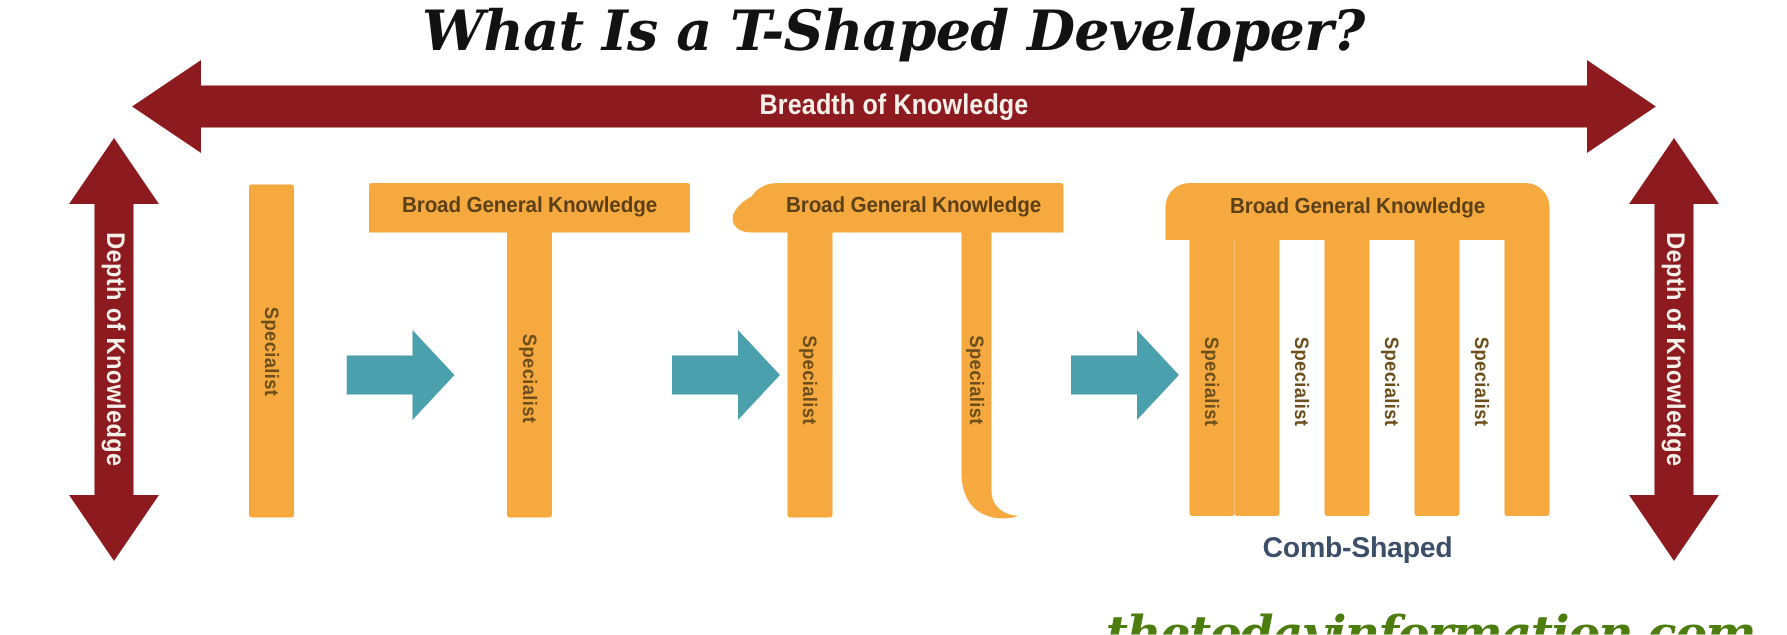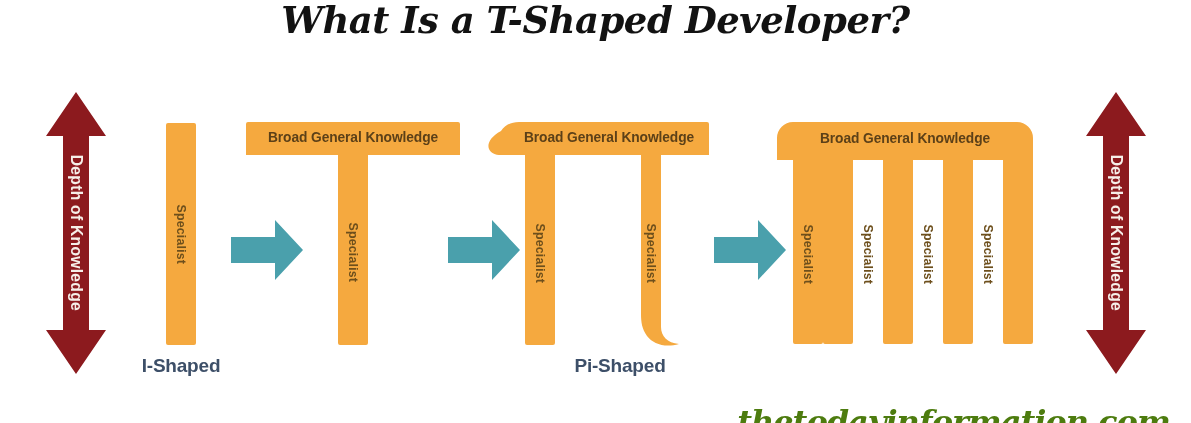--- a/index.html
+++ b/index.html
@@ -120,20 +120,26 @@
     margin-top:44px;
   }
 </style>
 </head>
 <body>
 
 <div id="stage">
 
   <div class="title">What Is a T-Shaped Developer?</div>
 
+  <div class="h-arrow">
+    <svg width="1016" height="62" viewBox="0 0 1016 62" xmlns="http://www.w3.org/2000/svg">
+      <path d="M0,31 L46,0 L46,17 L970,17 L970,0 L1016,31 L970,62 L970,45 L46,45 L46,62 Z" fill="#8c1a1e"></path>
+    </svg>
+    <div class="h-arrow-label">Breadth of Knowledge</div>
+  </div>
 
   <div class="v-arrow left">
     <svg width="60" height="282" viewBox="0 0 60 282" xmlns="http://www.w3.org/2000/svg">
       <path d="M30,0 L60,44 L43,44 L43,238 L60,238 L30,282 L0,238 L17,238 L17,44 L0,44 Z" fill="#8c1a1e"></path>
     </svg>
     <div class="v-arrow-label">
       <span>Depth of Knowledge</span>
     </div>
   </div>
 
@@ -145,21 +151,20 @@
       <span>Depth of Knowledge</span>
     </div>
   </div>
 
   <div class="fig" style="left:166px;top:123px;">
     <svg width="30" height="222" viewBox="0 0 30 222" xmlns="http://www.w3.org/2000/svg">
       <rect x="0" y="0" width="30" height="222" rx="2" fill="#f5a93f"></rect>
     </svg>
     <div class="spec" style="left:0;top:0;width:30px;height:222px;display:flex;align-items:center;justify-content:center;">Specialist</div>
   </div>
-  <div class="shape-label" style="left:106px;top:355px;width:150px;">I-Shaped</div>
 
   <div class="t-arrow" style="left:231px;top:220px;">
     <svg width="72" height="60" viewBox="0 0 72 60" xmlns="http://www.w3.org/2000/svg">
       <path d="M0,17 L44,17 L44,0 L72,30 L44,60 L44,43 L0,43 Z" fill="#4aa0ac"></path>
     </svg>
   </div>
 
   <div class="fig" style="left:246px;top:122px;">
     <svg width="214" height="223" viewBox="0 0 214 223" xmlns="http://www.w3.org/2000/svg">
       <path d="M2,0 L212,0 A2,2 0 0 1 214,2 L214,33 L122,33 L122,221 A2,2 0 0 1 120,223
@@ -183,21 +188,20 @@
                C174,214 180,221 192,222
                C178,226 166,222 160,214
                C155,207 154,200 154,192 L154,33
                L68,33 L68,221 A2,2 0 0 1 66,223 L40,223 A2,2 0 0 1 38,221 L38,33
                L14,33 C8,33 4,31 2,27 C0,22 3,15 14,9 Z" fill="#f5a93f"></path>
     </svg>
     <div class="bgk" style="left:22px;top:7px;width:200px;">Broad General Knowledge</div>
     <div class="spec" style="left:38px;top:42px;width:30px;height:178px;display:flex;align-items:center;justify-content:center;">Specialist</div>
     <div class="spec" style="left:154px;top:42px;width:20px;height:178px;display:flex;align-items:center;justify-content:center;">Specialist</div>
   </div>
-  <div class="shape-label" style="left:545px;top:355px;width:150px;">Pi-Shaped</div>
 
   <div class="t-arrow" style="left:714px;top:220px;">
     <svg width="72" height="60" viewBox="0 0 72 60" xmlns="http://www.w3.org/2000/svg">
       <path d="M0,17 L44,17 L44,0 L72,30 L44,60 L44,43 L0,43 Z" fill="#4aa0ac"></path>
     </svg>
   </div>
 
   <div class="fig" style="left:777px;top:122px;">
     <svg width="256" height="222" viewBox="0 0 256 222" xmlns="http://www.w3.org/2000/svg">
       <path d="M16,0 L240,0 A16,16 0 0 1 256,16 L256,220 A2,2 0 0 1 254,222
@@ -207,16 +211,17 @@
                A2,2 0 0 1 74,222 L48,222 A2,2 0 0 1 46,220 L46,38 L16,38
                L0,38 L0,16 A16,16 0 0 1 16,0 Z" fill="#f5a93f"></path>
       <path d="M0,38 L46,38 L46,220 A2,2 0 0 1 44,222 L18,222 A2,2 0 0 1 16,220 L16,38 L0,38 Z" fill="#f5a93f"></path>
     </svg>
     <div class="bgk" style="left:22px;top:8px;width:212px;">Broad General Knowledge</div>
     <div class="spec" style="left:16px;top:46px;width:30px;height:172px;display:flex;align-items:center;justify-content:center;">Specialist</div>
     <div class="spec" style="left:76px;top:46px;width:30px;height:172px;display:flex;align-items:center;justify-content:center;">Specialist</div>
     <div class="spec" style="left:136px;top:46px;width:30px;height:172px;display:flex;align-items:center;justify-content:center;">Specialist</div>
     <div class="spec" style="left:196px;top:46px;width:30px;height:172px;display:flex;align-items:center;justify-content:center;">Specialist</div>
   </div>
+  <div class="shape-label" style="left:830px;top:355px;width:150px;">Comb-Shaped</div>
 
   <div class="watermark">thetodayinformation.com</div>
 
 </div>
 
 </body></html>

